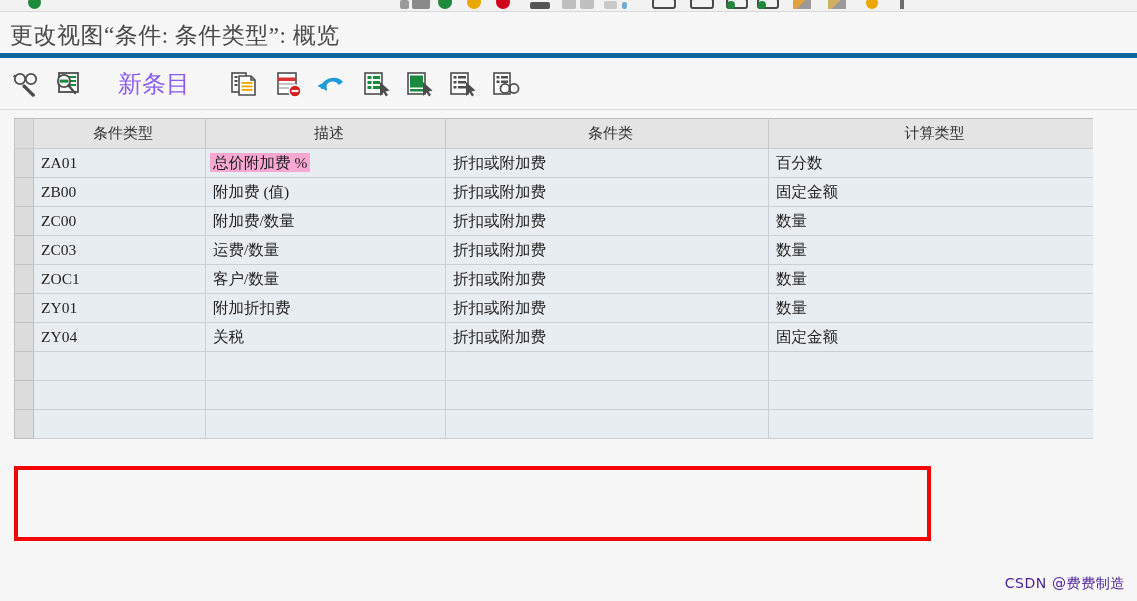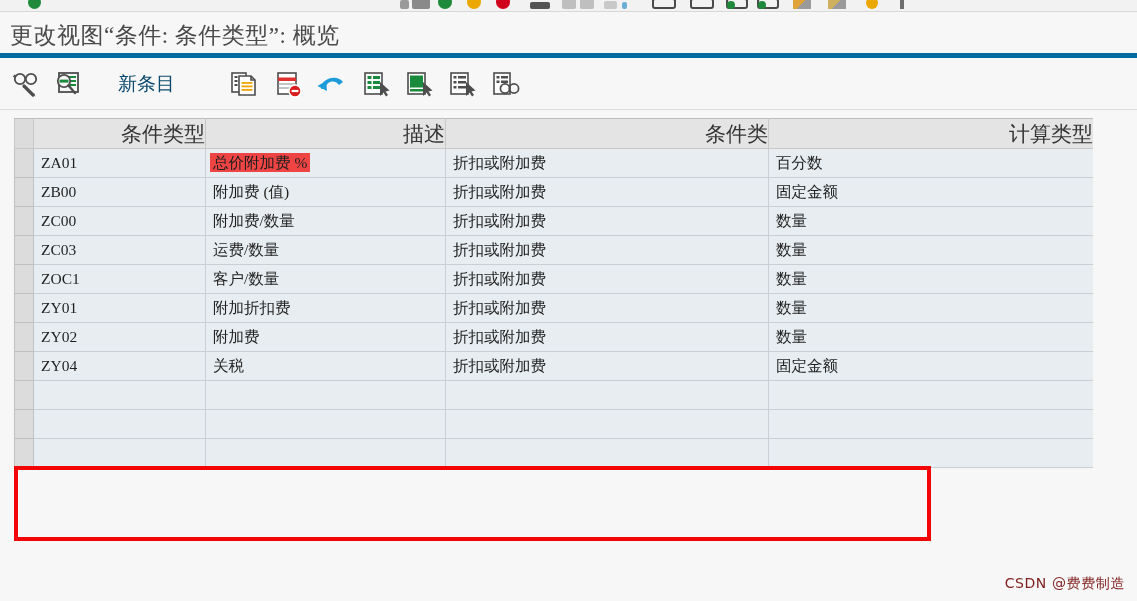--- a/index.html
+++ b/index.html
@@ -53,21 +53,21 @@
   .tb-btn {
     position: absolute; top: 8px;
     height: 36px;
     display: flex; align-items: center; justify-content: center;
     cursor: pointer;
   }
   .tb-btn svg { display: block; }
   .tb-text {
     position: absolute; top: 8px; height: 36px;
     display: flex; align-items: center;
-    font-size: 19px; color: #0c4a6e;
+    font-size: 24px; color: #8b5cf6;
     white-space: nowrap;
     cursor: pointer;
     font-family: Liberation Mono, monospace;
   }
 
   
   .grid-wrap {
     position: absolute;
     left: 14px; top: 118px;
     width: 1079px; height: 483px;
@@ -85,66 +85,66 @@
   table.grid col.c-2    { width: 240px; }
   table.grid col.c-3    { width: 323px; }
   table.grid col.c-4    { width: 325px; }
 
   table.grid th {
     height: 30px;
     background: #e4e4e4;
     border: 1px solid #c8c8c8;
     border-top: 1px solid #bdbdbd;
     font-weight: normal;
-    text-align: right;
+    text-align: center;
     padding: 0 0 0 7px;
     color: #343434;
-    font-size: 21px;
+    font-size: 15px;
   }
   table.grid th.selhdr { background: #dcdcdc; padding: 0; }
 
   table.grid td {
     height: 29px;
     border: 1px solid #c9cfd4;
     padding: 0 0 0 7px;
     background: #e8edf1;
     white-space: nowrap;
     overflow: hidden;
   }
   table.grid td.selcell {
     background: #dcdcdc;
     border-color: #c0c0c0;
     padding: 0;
   }
   table.grid tr.empty td { background: #e8edf1; }
   table.grid tr.empty td.selcell { background: #dcdcdc; }
 
   .cell-hl {
-    background: #ef4444;
+    background: #f9a8d4;
     color: #1f1f1f;
     padding: 1px 3px;
     margin-left: -3px;
   }
 
   
   .red-box {
     position: absolute;
     left: 14px; top: 466px;
     width: 917px; height: 75px;
     border: 4px solid #f40505;
     pointer-events: none;
     z-index: 5;
   }
 
   
   .watermark {
     position: absolute;
     right: 12px; bottom: 8px;
     font-size: 14px;
-    color: #7f1d1d;
+    color: #4c1d95;
     letter-spacing: 0.6px;
     font-family: "DejaVu Sans", sans-serif;
     z-index: 6;
     white-space: nowrap;
   }
 </style>
 </head>
 <body>
 
 <div class="sys-strip">
@@ -345,27 +345,20 @@
         </tr>
         <tr>
           <td class="selcell"></td>
           <td>ZY01</td>
           <td>附加折扣费</td>
           <td>折扣或附加费</td>
           <td>数量</td>
         </tr>
         <tr>
           <td class="selcell"></td>
-          <td>ZY02</td>
-          <td>附加费</td>
-          <td>折扣或附加费</td>
-          <td>数量</td>
-        </tr>
-        <tr>
-          <td class="selcell"></td>
           <td>ZY04</td>
           <td>关税</td>
           <td>折扣或附加费</td>
           <td>固定金额</td>
         </tr>
         <tr class="empty">
           <td class="selcell"></td>
           <td></td>
           <td></td>
           <td></td>

